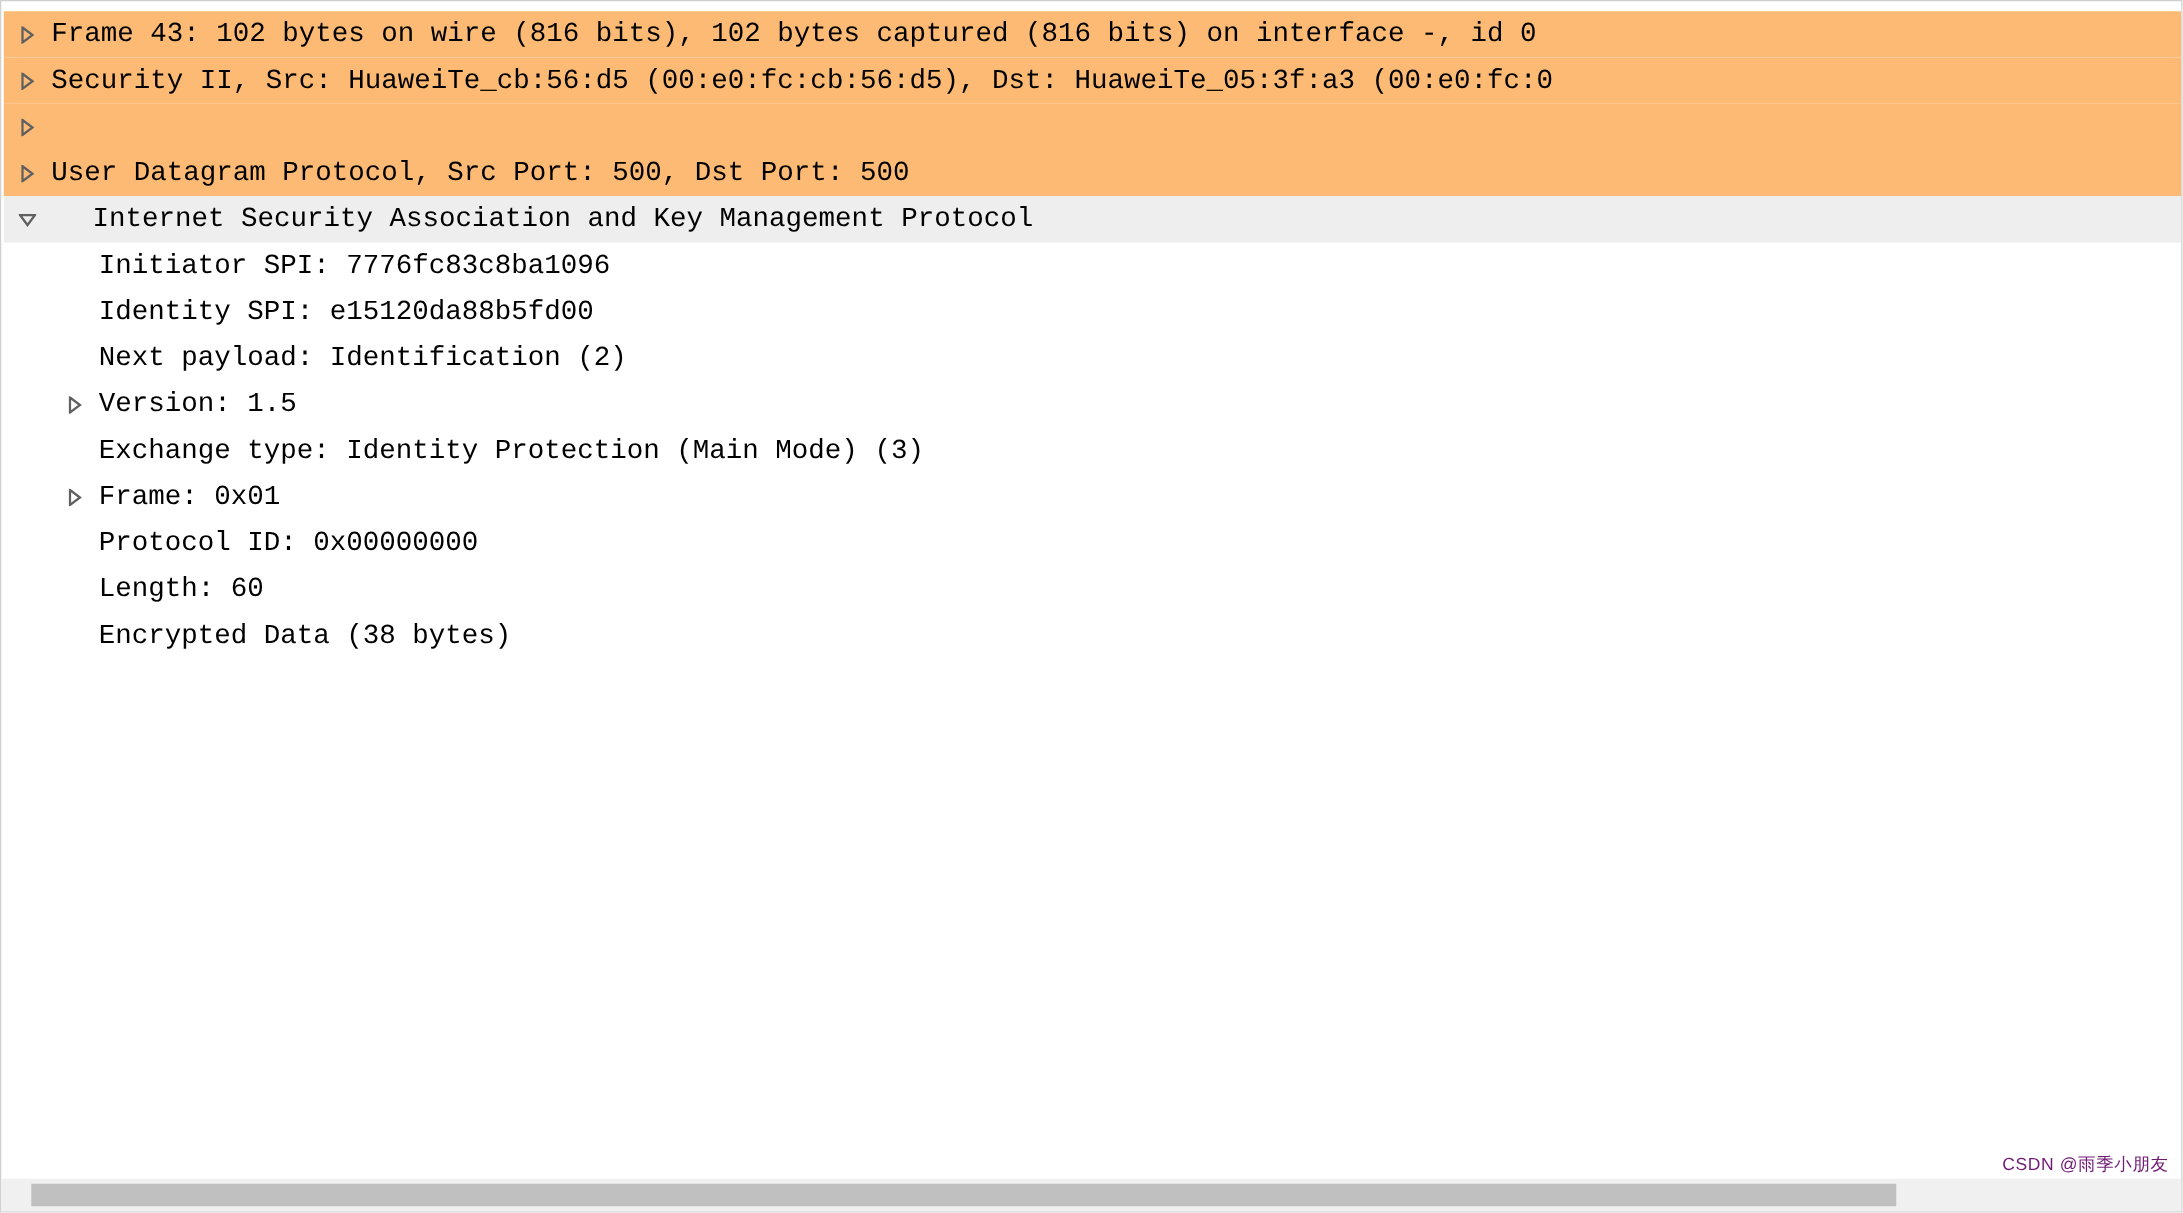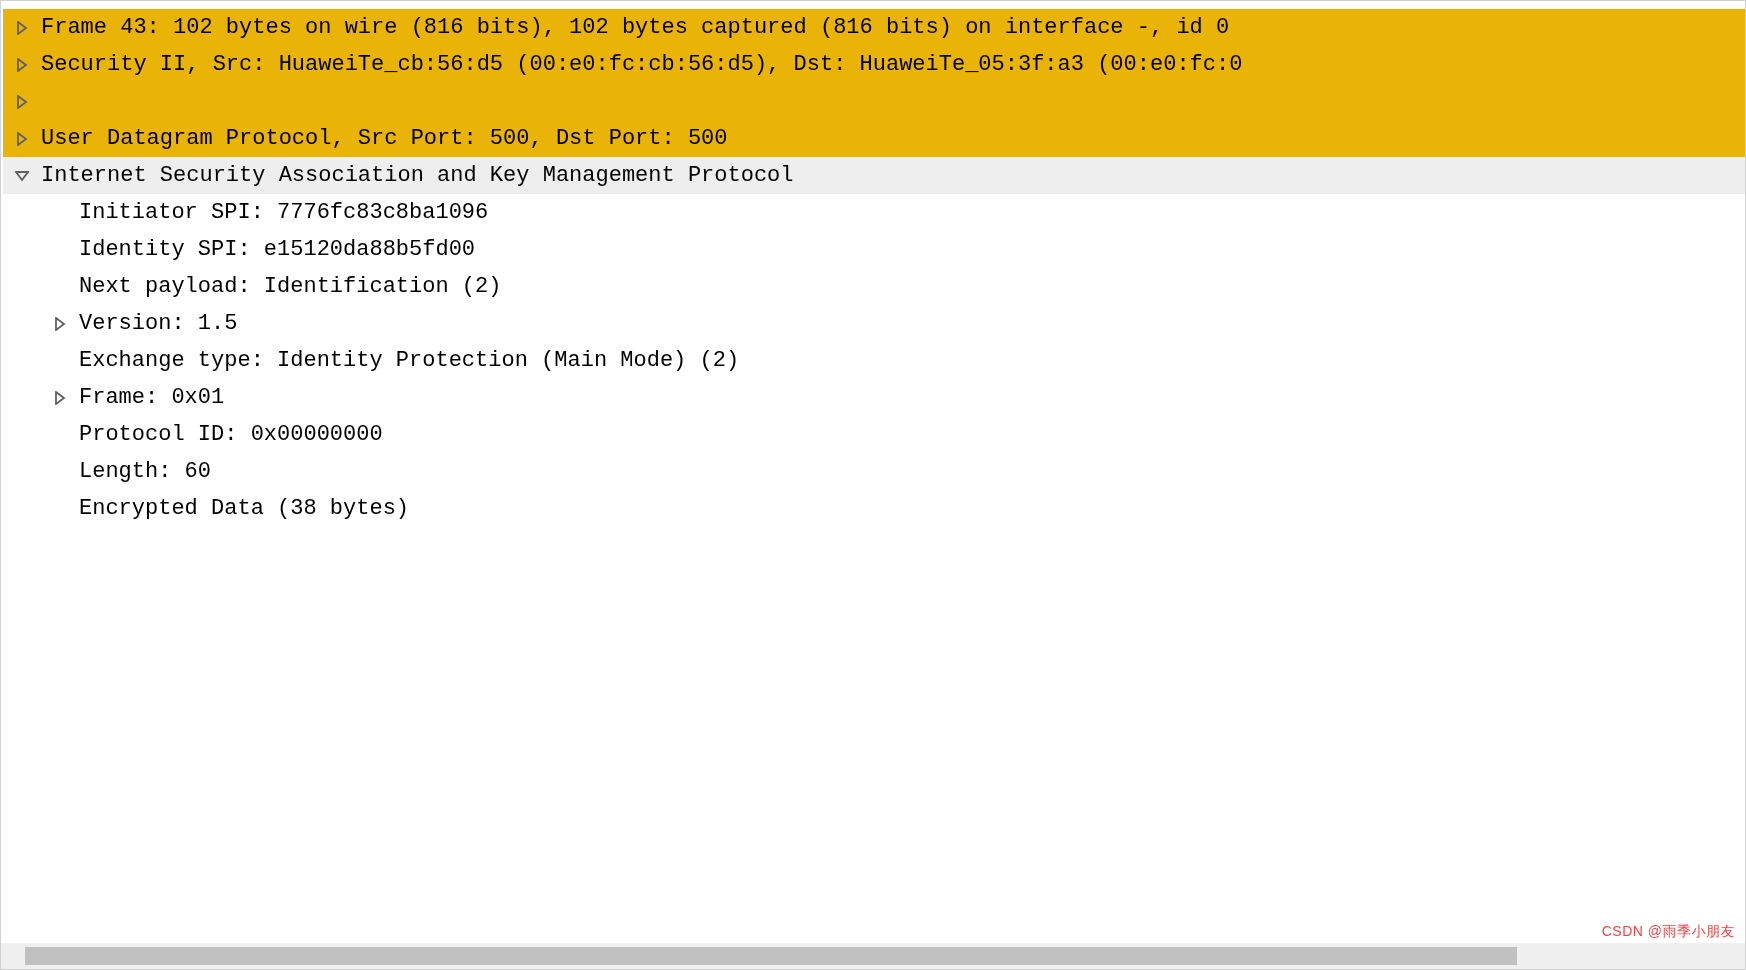--- a/index.html
+++ b/index.html
@@ -26,24 +26,25 @@
       white-space: nowrap;
     }
     .tree-row {
       display: flex;
       align-items: center;
       line-height: 36px;
       height: 37px;
       white-space: nowrap;
     }
     .tree-row.header-bg {
-      background: #eab308;
+      background: #fdba74;
     }
     .tree-row.expanded-bg {
       background: #eeeeee;
+      gap: 33px;
     }
     .expand-icon {
       display: inline-flex;
       align-items: center;
       justify-content: center;
       width: 26px;
       height: 26px;
       margin-left: 6px;
       margin-right: 6px;
       color: #606060;
@@ -87,21 +88,21 @@
       width: 88%;
       height: 100%;
       background: #c0c0c0;
     }
     .watermark {
       position: absolute;
       right: 10px;
       bottom: 28px;
       font-family: Arial, sans-serif;
       font-size: 14px;
-      color: #ef4444;
+      color: #701a75;
       letter-spacing: 0.5px;
     }
   </style>
 </head>
 <body>
 
 <div class="tree-container" id="tree-root">
 <div class="tree-row header-bg">
       <span class="expand-icon">
         <svg width="12" height="14" viewBox="0 0 10 14">
@@ -161,21 +162,21 @@
       <span class="expand-icon">
         <svg width="12" height="14" viewBox="0 0 10 14">
           <path d="M1 1 L9 7 L1 13 Z" fill="none" stroke="#606060" stroke-width="1.8"></path>
         </svg>
       </span>
       <span class="row-text">Version: 1.5</span>
     </div>
     <div class="tree-row">
       <span class="indent-1"></span>
       <span class="no-icon"></span>
-      <span class="row-text">Exchange type: Identity Protection (Main Mode) (2)</span>
+      <span class="row-text">Exchange type: Identity Protection (Main Mode) (3)</span>
     </div>
     <div class="tree-row">
       <span class="indent-1"></span>
       <span class="expand-icon">
         <svg width="12" height="14" viewBox="0 0 10 14">
           <path d="M1 1 L9 7 L1 13 Z" fill="none" stroke="#606060" stroke-width="1.8"></path>
         </svg>
       </span>
       <span class="row-text">Frame: 0x01</span>
     </div>

